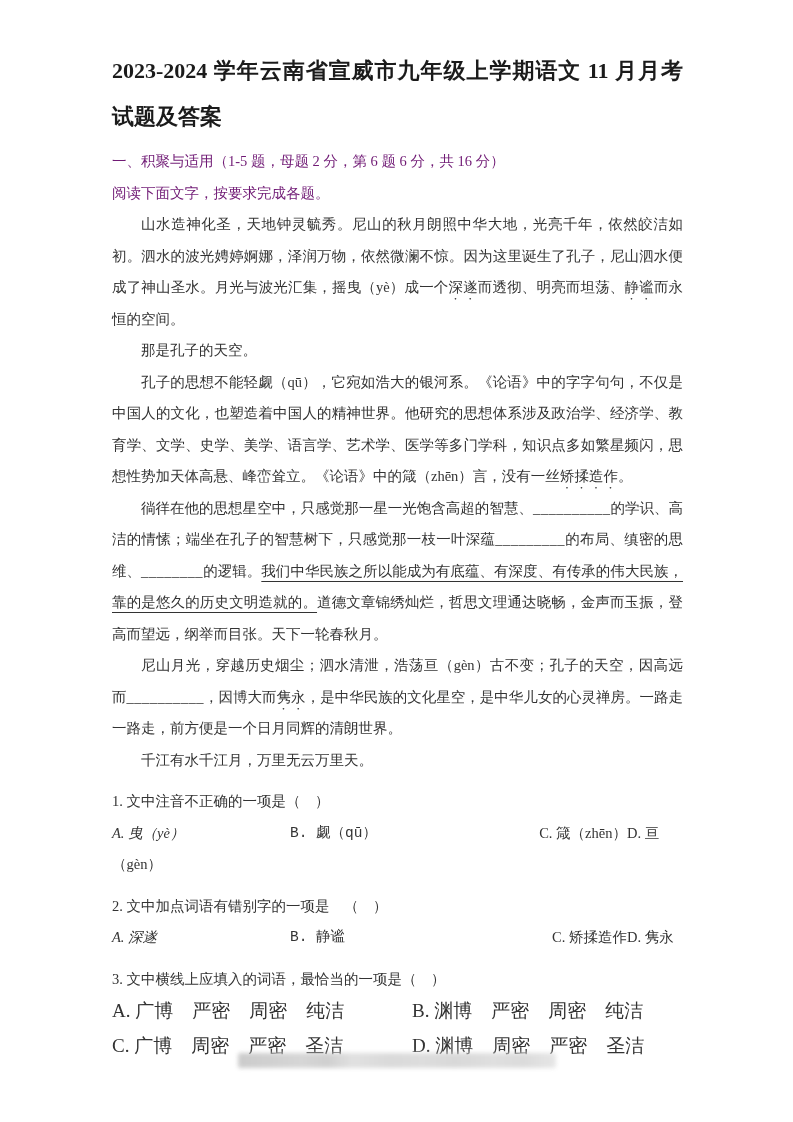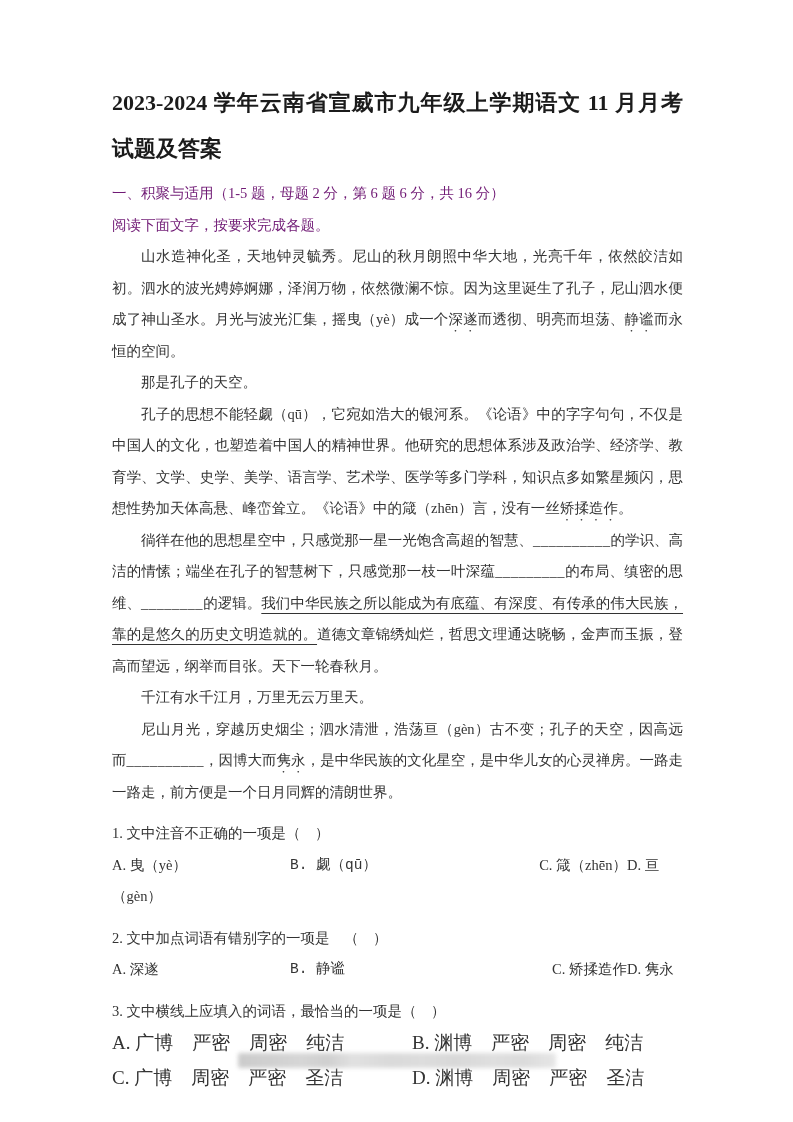--- a/index.html
+++ b/index.html
@@ -7,21 +7,21 @@
     width: 793px; height: 1122px;
     position: relative; overflow: hidden;
     font-family: "Liberation Serif", "DejaVu Serif", serif;
     color: #333333;
     -webkit-font-smoothing: antialiased;
   }
   .page {
     position: relative;
     width: 793px; height: 1122px;
     box-sizing: border-box;
-    padding: 80px 110px 0 112px;
+    padding: 48px 110px 0 112px;
     background: #ffffff;
   }
   .doc-title {
     font-size: 22px;
     font-weight: 700;
     color: #1b1b1b;
     line-height: 46px;
     margin: 0 0 6px 0;
     text-align: justify;
   }
@@ -59,21 +59,21 @@
     margin: 0;
     color: #333333;
   }
   .options-inline {
     font-size: 14.5px;
     line-height: 31.5px;
     margin: 0;
     color: #333333;
   }
   .opt { display: inline-block; vertical-align: top; }
-  .opt-a { width: 178px; }
+  .opt-a { width: 178px; font-style: italic; }
   .opt-b { width: 175px; font-family: Liberation Mono, monospace; }
   .opt-c { width: 162px; text-align: right; }
   .options-grid {
     display: grid;
     grid-template-columns: 300px 1fr;
     font-size: 19px;
     line-height: 31.5px;
     row-gap: 3px;
     color: #333333;
   }
@@ -98,22 +98,22 @@
   <h1 class="doc-title">2023-2024 学年云南省宣威市九年级上学期语文 11 月月考试题及答案</h1>
 
   <p class="section-heading">一、积聚与适用（1-5 题，母题 2 分，第 6 题 6 分，共 16 分）</p>
   <p class="instruction">阅读下面文字，按要求完成各题。</p>
 
   <div class="passage">
     <p class="para"><span class="seg">山水造神化圣，天地钟灵毓秀。尼山的秋月朗照中华大地，光亮千年，依然皎洁如初。泗水的波光娉婷婀娜，泽润万物，依然微澜不惊。因为这里诞生了孔子，尼山泗水便成了神山圣水。月光与波光汇集，摇曳（yè）成一个</span><span class="seg seg-dots">深遂</span><span class="seg">而透彻、明亮而坦荡、</span><span class="seg seg-dots">静谧</span><span class="seg">而永恒的空间。</span></p>
     <p class="para"><span class="seg">那是孔子的天空。</span></p>
     <p class="para"><span class="seg">孔子的思想不能轻觑（qū），它宛如浩大的银河系。《论语》中的字字句句，不仅是中国人的文化，也塑造着中国人的精神世界。他研究的思想体系涉及政治学、经济学、教育学、文学、史学、美学、语言学、艺术学、医学等多门学科，知识点多如繁星频闪，思想性势加天体高悬、峰峦耸立。《论语》中的箴（zhēn）言，没有一丝</span><span class="seg seg-dots">矫揉造作</span><span class="seg">。</span></p>
     <p class="para"><span class="seg">徜徉在他的思想星空中，只感觉那一星一光饱含高超的智慧、</span><span class="seg seg-blank">__________</span><span class="seg">的学识、高洁的情愫；端坐在孔子的智慧树下，只感觉那一枝一叶深蕴</span><span class="seg seg-blank">_________</span><span class="seg">的布局、缜密的思维、</span><span class="seg seg-blank">________</span><span class="seg">的逻辑。</span><span class="seg seg-underline">我们中华民族之所以能成为有底蕴、有深度、有传承的伟大民族，靠的是悠久的历史文明造就的。</span><span class="seg">道德文章锦绣灿烂，哲思文理通达晓畅，金声而玉振，登高而望远，纲举而目张。天下一轮春秋月。</span></p>
+    <p class="para"><span class="seg">尼山月光，穿越历史烟尘；泗水清泄，浩荡亘（gèn）古不变；孔子的天空，因高远而</span><span class="seg seg-blank">__________</span><span class="seg">，因博大而</span><span class="seg seg-dots">隽永</span><span class="seg">，是中华民族的文化星空，是中华儿女的心灵禅房。一路走一路走，前方便是一个日月同辉的清朗世界。</span></p>
     <p class="para"><span class="seg">千江有水千江月，万里无云万里天。</span></p>
-    <p class="para"><span class="seg">尼山月光，穿越历史烟尘；泗水清泄，浩荡亘（gèn）古不变；孔子的天空，因高远而</span><span class="seg seg-blank">__________</span><span class="seg">，因博大而</span><span class="seg seg-dots">隽永</span><span class="seg">，是中华民族的文化星空，是中华儿女的心灵禅房。一路走一路走，前方便是一个日月同辉的清朗世界。</span></p>
   </div>
 
   <div class="question">
     <p class="stem">1. 文中注音不正确的一项是（　）</p>
     <p class="options-inline"><span class="opt opt-a">A. 曳（yè）</span><span class="opt opt-b">B. 觑（qū）</span><span class="opt opt-c">C. 箴（zhēn）</span><span>D. 亘（gèn）</span></p>
   </div>
 
   <div class="question">
     <p class="stem">2. 文中加点词语有错别字的一项是　（　）</p>
     <p class="options-inline"><span class="opt opt-a">A. 深遂</span><span class="opt opt-b">B. 静谧</span><span class="opt opt-c">C. 矫揉造作</span><span>D. 隽永</span></p>

